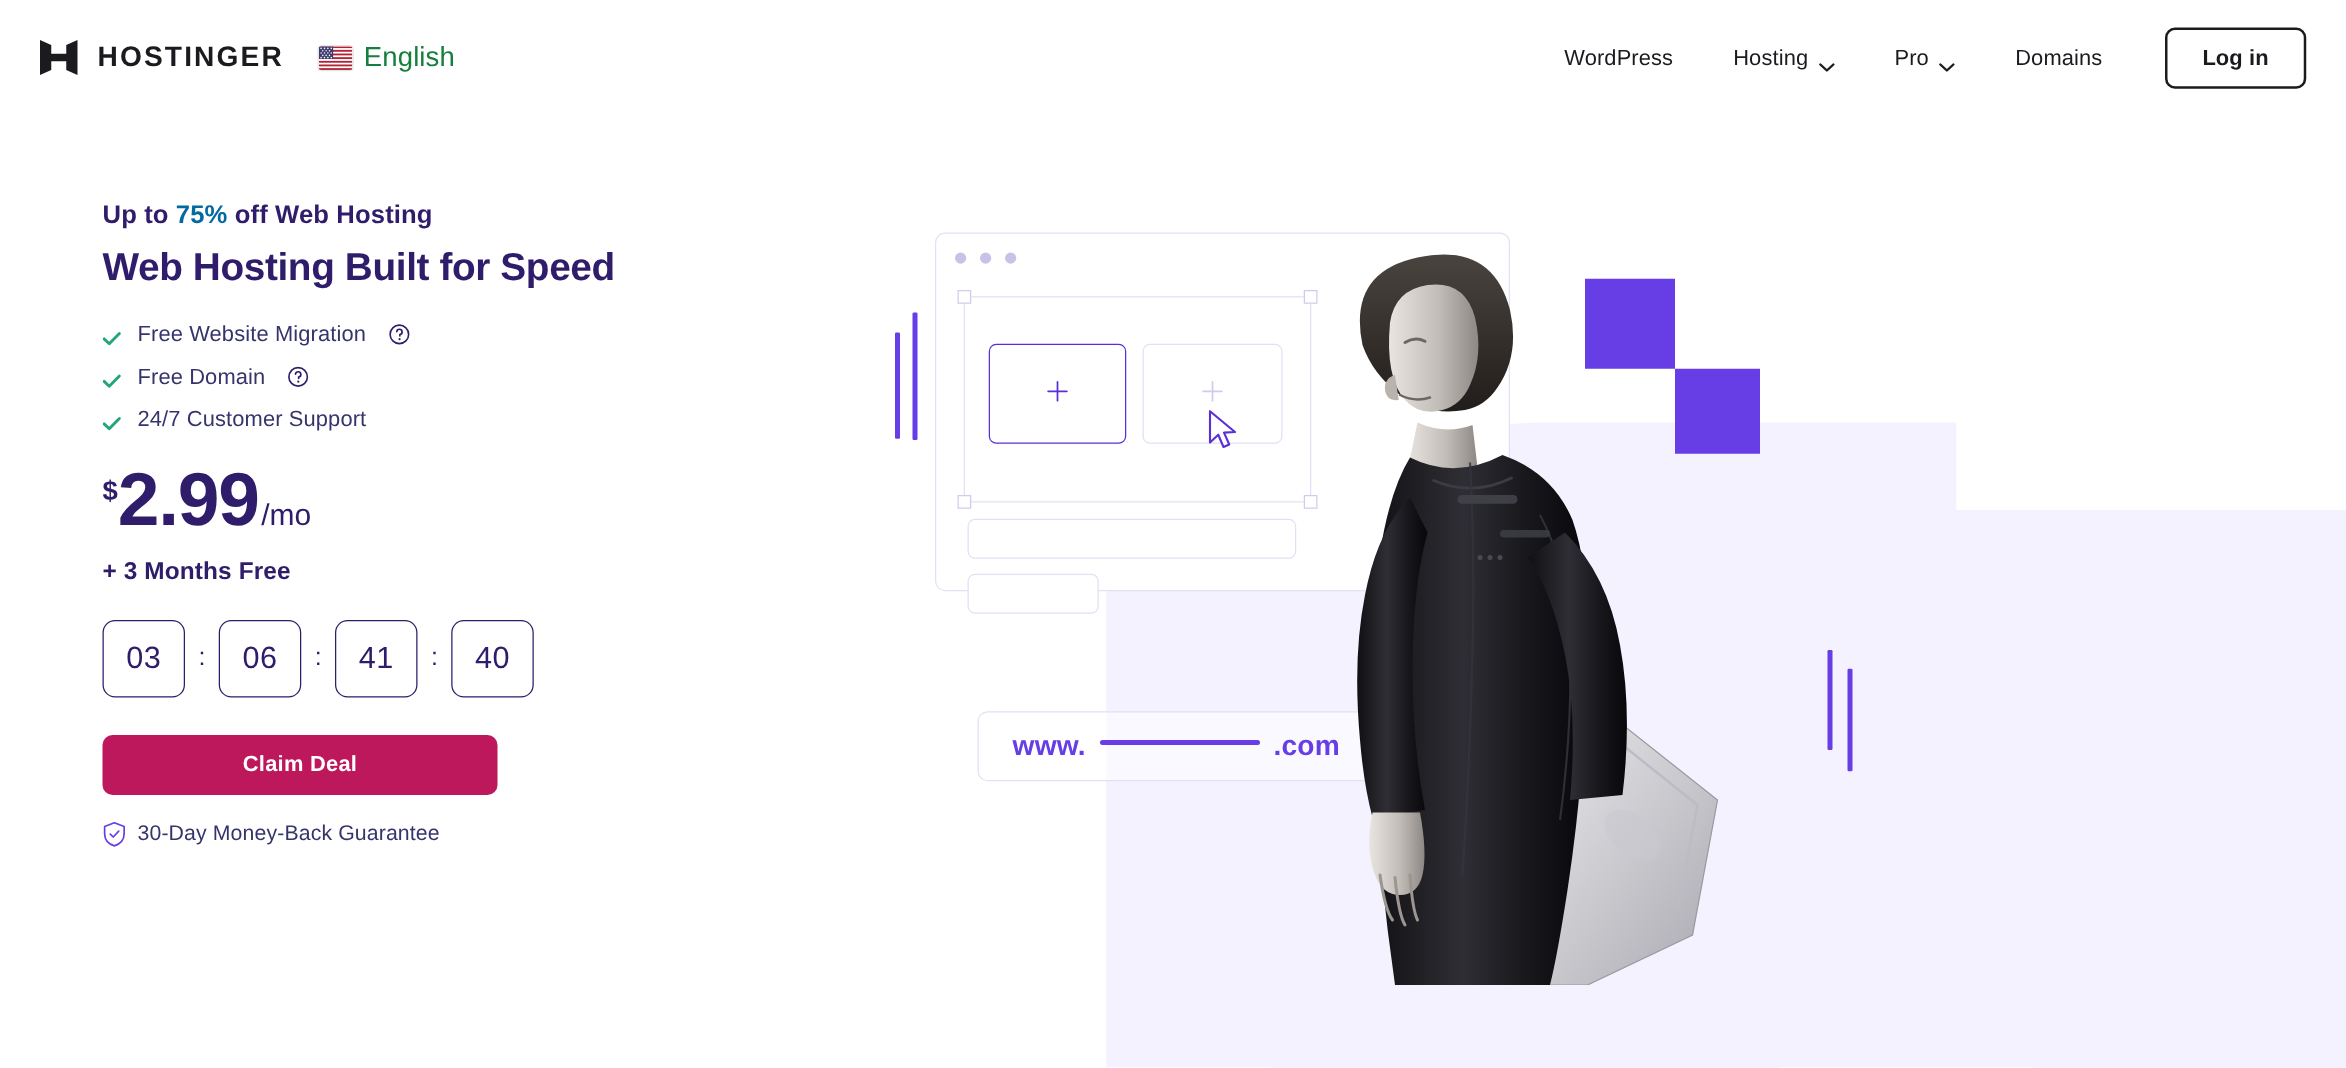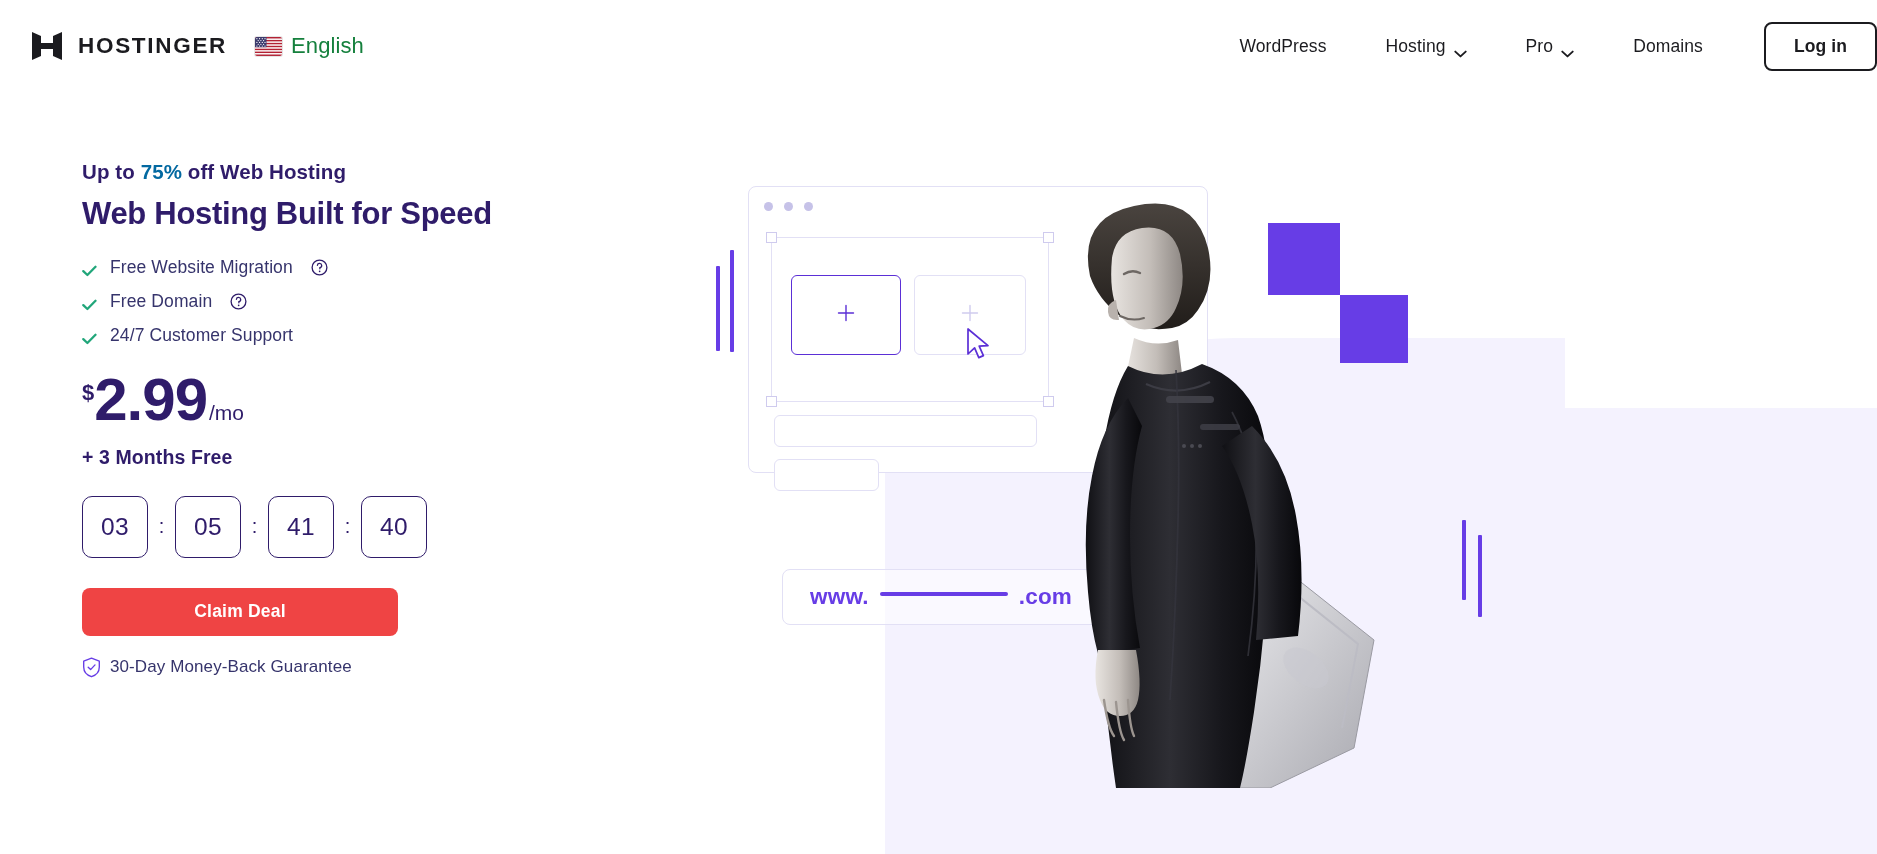--- a/index.html
+++ b/index.html
@@ -66,21 +66,22 @@
     font-size: 22px;
     font-weight: 400;
     color: #15803d;
     letter-spacing: .1px;
   }
 
   .nav {
     margin-left: auto;
     display: flex;
     align-items: center;
-    gap: 15px;
+    gap: 4px;
+    padding-right: 32px;
   }
   .nav-item {
     display: flex;
     align-items: center;
     gap: 8px;
     font-size: 17.5px;
     color: #1b1b1f;
     padding: 10px 22px;
     cursor: pointer;
     white-space: nowrap;
@@ -150,21 +151,21 @@
   }
 
   .price-row {
     display: flex;
     align-items: baseline;
     color: #2f1c6a;
     margin-bottom: 16px;
   }
   .price-cur { font-size: 22px; font-weight: 700; line-height: 1; position: relative; top: -20px; }
   .price-main { font-size: 60px; font-weight: 700; line-height: 1; letter-spacing: -1px; }
-  .price-per { font-size: 21px; font-weight: 400; line-height: 1; margin-left: 2px; }
+  .price-per { font-size: 24px; font-weight: 400; line-height: 1; margin-left: 2px; }
 
   .bonus {
     font-size: 19.5px;
     font-weight: 700;
     color: #2f1c6a;
     margin-bottom: 27px;
     letter-spacing: .1px;
   }
 
   .timer { display: flex; align-items: center; margin-bottom: 30px; }
@@ -187,21 +188,21 @@
     font-size: 20px;
     color: #2f1c6a;
   }
 
   .cta {
     display: block;
     width: 316px;
     height: 48px;
     border: none;
     border-radius: 8px;
-    background: #ef4444;
+    background: #be185d;
     color: #ffffff;
     font-family: inherit;
     font-size: 17.5px;
     font-weight: 700;
     cursor: pointer;
     margin-bottom: 21px;
     letter-spacing: .2px;
   }
 
   .guarantee {
@@ -505,21 +506,21 @@
       <span class="price-cur">$</span>
       <span class="price-main">2.99</span>
       <span class="price-per">/mo</span>
     </div>
 
     <div class="bonus">+ 3 Months Free</div>
 
     <div class="timer">
       <div class="timer-box">03</div>
       <div class="timer-sep">:</div>
-      <div class="timer-box">05</div>
+      <div class="timer-box">06</div>
       <div class="timer-sep">:</div>
       <div class="timer-box">41</div>
       <div class="timer-sep">:</div>
       <div class="timer-box">40</div>
     </div>
 
     <button class="cta">Claim Deal</button>
 
     <div class="guarantee">
       <span class="shield">

